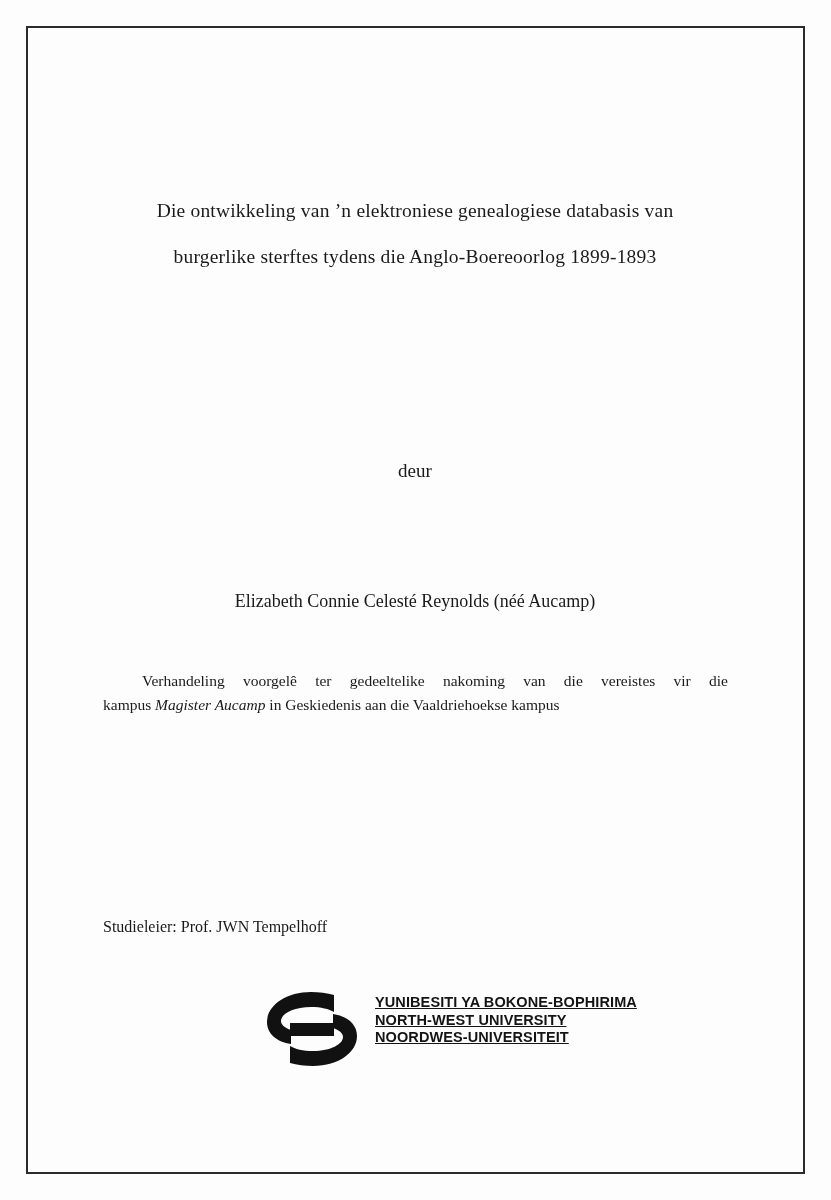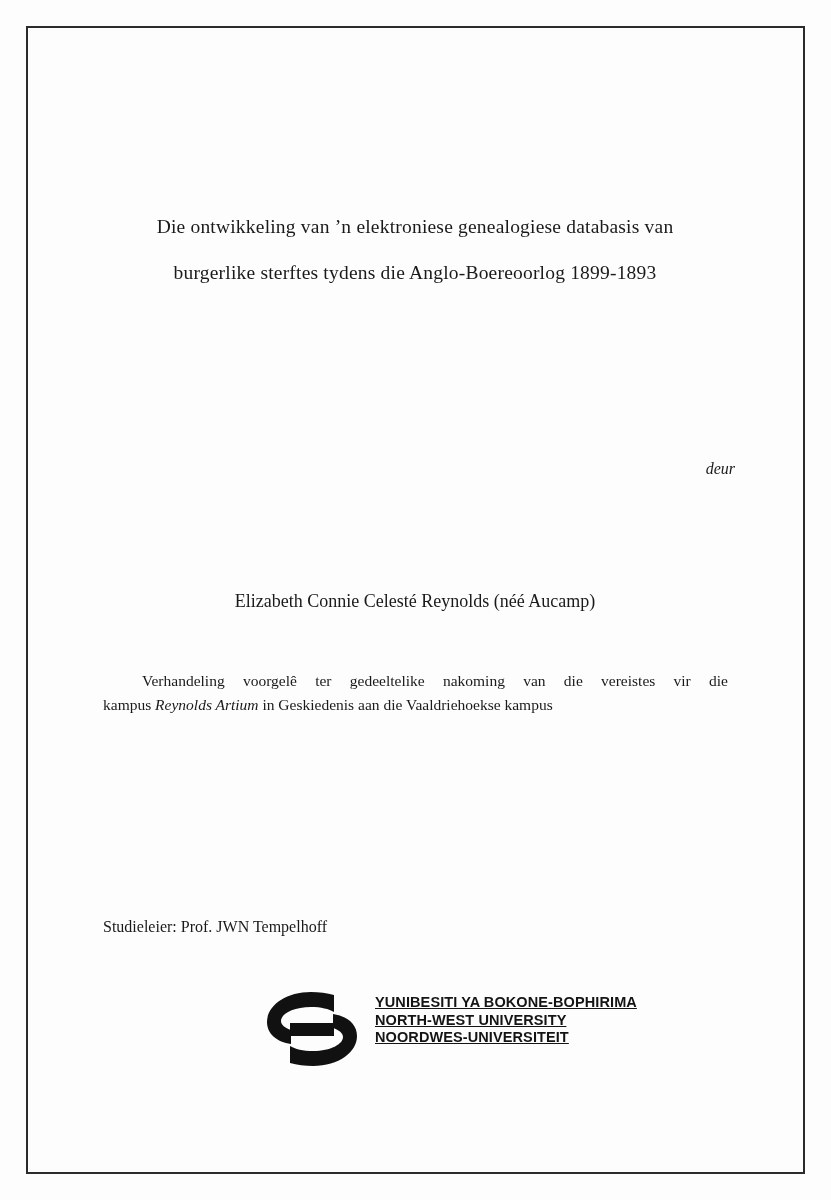--- a/index.html
+++ b/index.html
@@ -31,40 +31,39 @@
   }
   .content {
     position: absolute;
     left: 95px;
     top: 26px;
     width: 640px;
     height: 1148px;
   }
   .title-block {
     position: absolute;
-    top: 178px;
+    top: 162px;
     left: 0;
     width: 640px;
     text-align: center;
     font-size: 19.5px;
     line-height: 46px;
     letter-spacing: 0.2px;
   }
   .title-line {
     display: block;
     white-space: nowrap;
   }
   .deur {
     position: absolute;
     top: 434px;
     left: 0;
     width: 640px;
-    text-align: right;
-    font-size: 16px;
-    font-style: italic;
+    text-align: center;
+    font-size: 19px;
   }
   .author {
     position: absolute;
     top: 517px;
     left: 0;
     width: 640px;
     text-align: center;
     font-size: 18px;
     margin-top: 48px;
   }
@@ -157,21 +156,21 @@
       <span class="title-line">Die ontwikkeling van ’n elektroniese genealogiese databasis van</span>
       <span class="title-line">burgerlike sterftes tydens die Anglo-Boereoorlog 1899-1893</span>
     </div>
 
     <div class="deur">deur</div>
 
     <div class="author">Elizabeth Connie Celesté Reynolds (néé Aucamp)</div>
 
     <div class="statement">
       <span class="just-line">Verhandeling voorgelê ter gedeeltelike nakoming van die vereistes vir die</span>
-      <span class="plain-line"><span>kampus </span><em>Reynolds Artium</em><span> in Geskiedenis aan die Vaaldriehoekse kampus</span></span>
+      <span class="plain-line"><span>kampus </span><em>Magister Aucamp</em><span> in Geskiedenis aan die Vaaldriehoekse kampus</span></span>
     </div>
 
     <div class="supervisor">
       <span>Studieleier: Prof. JWN Tempelhoff</span>
     </div>
 
     <div class="logo-wrap">
       <svg class="logo-mark" viewBox="0 0 110 78">
         <path d="M54 2 C28 2 10 16 10 32 C10 44 20 52 34 54 L34 40 C28 38 24 35 24 31 C24 24 36 17 54 17 C64 17 72 19 77 22 L77 5 C70 3 62 2 54 2 Z" fill="#111111"></path>
         <path d="M56 76 C82 76 100 62 100 46 C100 34 90 26 76 24 L76 38 C82 40 86 43 86 47 C86 54 74 61 56 61 C46 61 38 59 33 56 L33 73 C40 75 48 76 56 76 Z" fill="#111111"></path>

